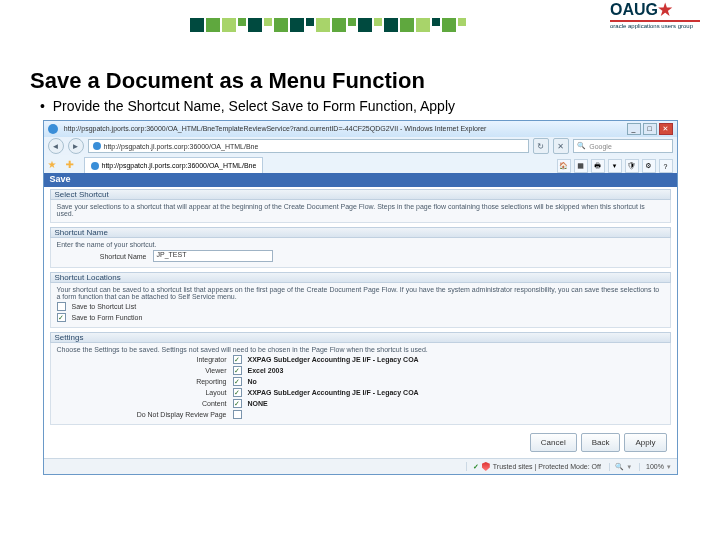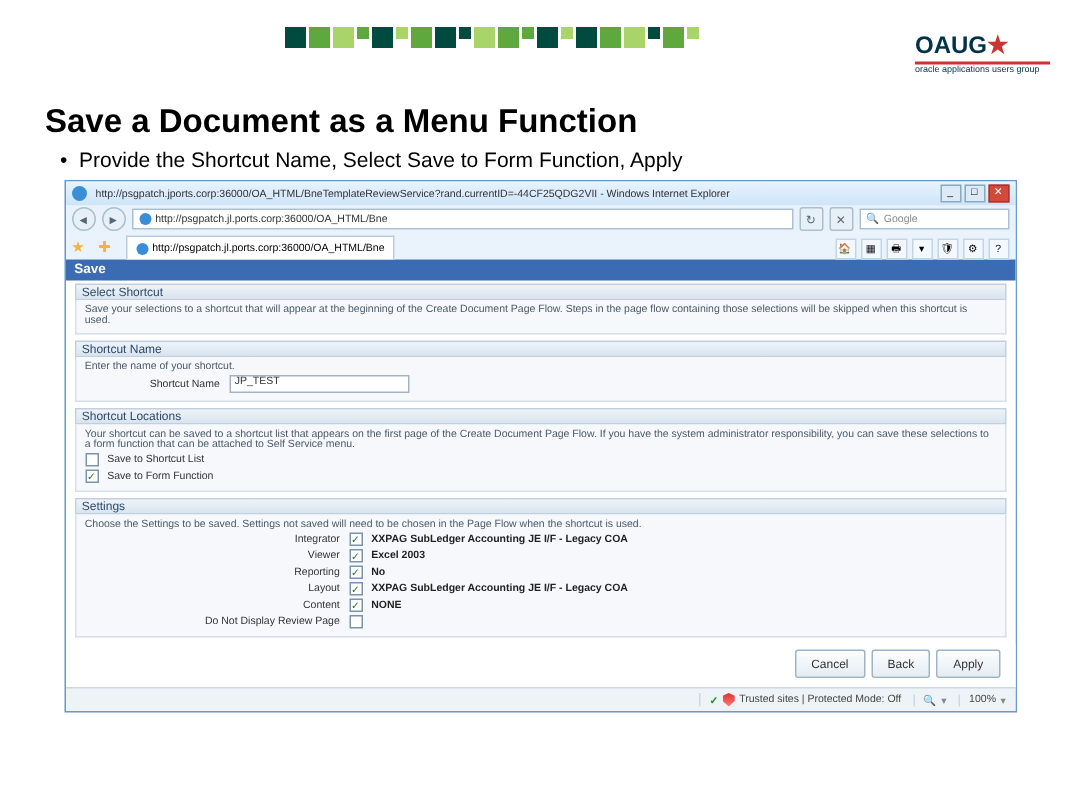--- a/index.html
+++ b/index.html
@@ -8,21 +8,21 @@
   .logo-left { position: absolute; left: 20px; top: 8px; width: 160px; height: 40px; border: 1px solid #ccc; background: #fff; display: flex; align-items: center; padding: 4px 8px; }
   .logo-left-text { font-weight: bold; font-size: 14px; }
   .logo-left-text .green { color: #6fa82e; }
   .logo-left-sub { font-size: 6px; color: #444; position: absolute; bottom: 3px; left: 8px; }
   .squares-band { position: absolute; left: 190px; top: 18px; width: 400px; height: 30px; display: flex; gap: 2px; flex-wrap: wrap; }
   .sq { width: 14px; height: 14px; }
   .sq.sm { width: 8px; height: 8px; }
   .sq.dk { background: #004a3f; }
   .sq.md { background: #5fa83e; }
   .sq.lt { background: #a8d46a; }
-  .logo-right { position: absolute; right: 20px; top: 20px; width: 90px; }
+  .logo-right { position: absolute; right: 20px; top: 0; width: 90px; }
   .logo-right-main { font-weight: bold; font-size: 16px; color: #003349; }
   .logo-right-main .star { color: #c33; }
   .logo-right-under { height: 2px; background: #c33; margin: 1px 0; }
   .logo-right-sub { font-size: 6px; color: #003349; }
   h1.page-title { font-size: 22px; font-weight: bold; margin: 8px 0 4px 30px; color: #000; }
   .bullet-line { font-size: 14px; margin: 4px 0 6px 40px; }
   .browser { margin: 0 auto; width: 635px; border: 1px solid #6a99c8; background: #f4f7fb; font-size: 8px; }
   .browser-titlebar { background: linear-gradient(#e8f3ff,#cde4f8); height: 16px; display: flex; align-items: center; padding: 0 4px; justify-content: space-between; }
   .ie-icon { width: 10px; height: 10px; background: #3a8ed8; border-radius: 50%; display: inline-block; vertical-align: middle; }
   .title-url { font-size: 7px; color: #333; margin-left: 4px; }

